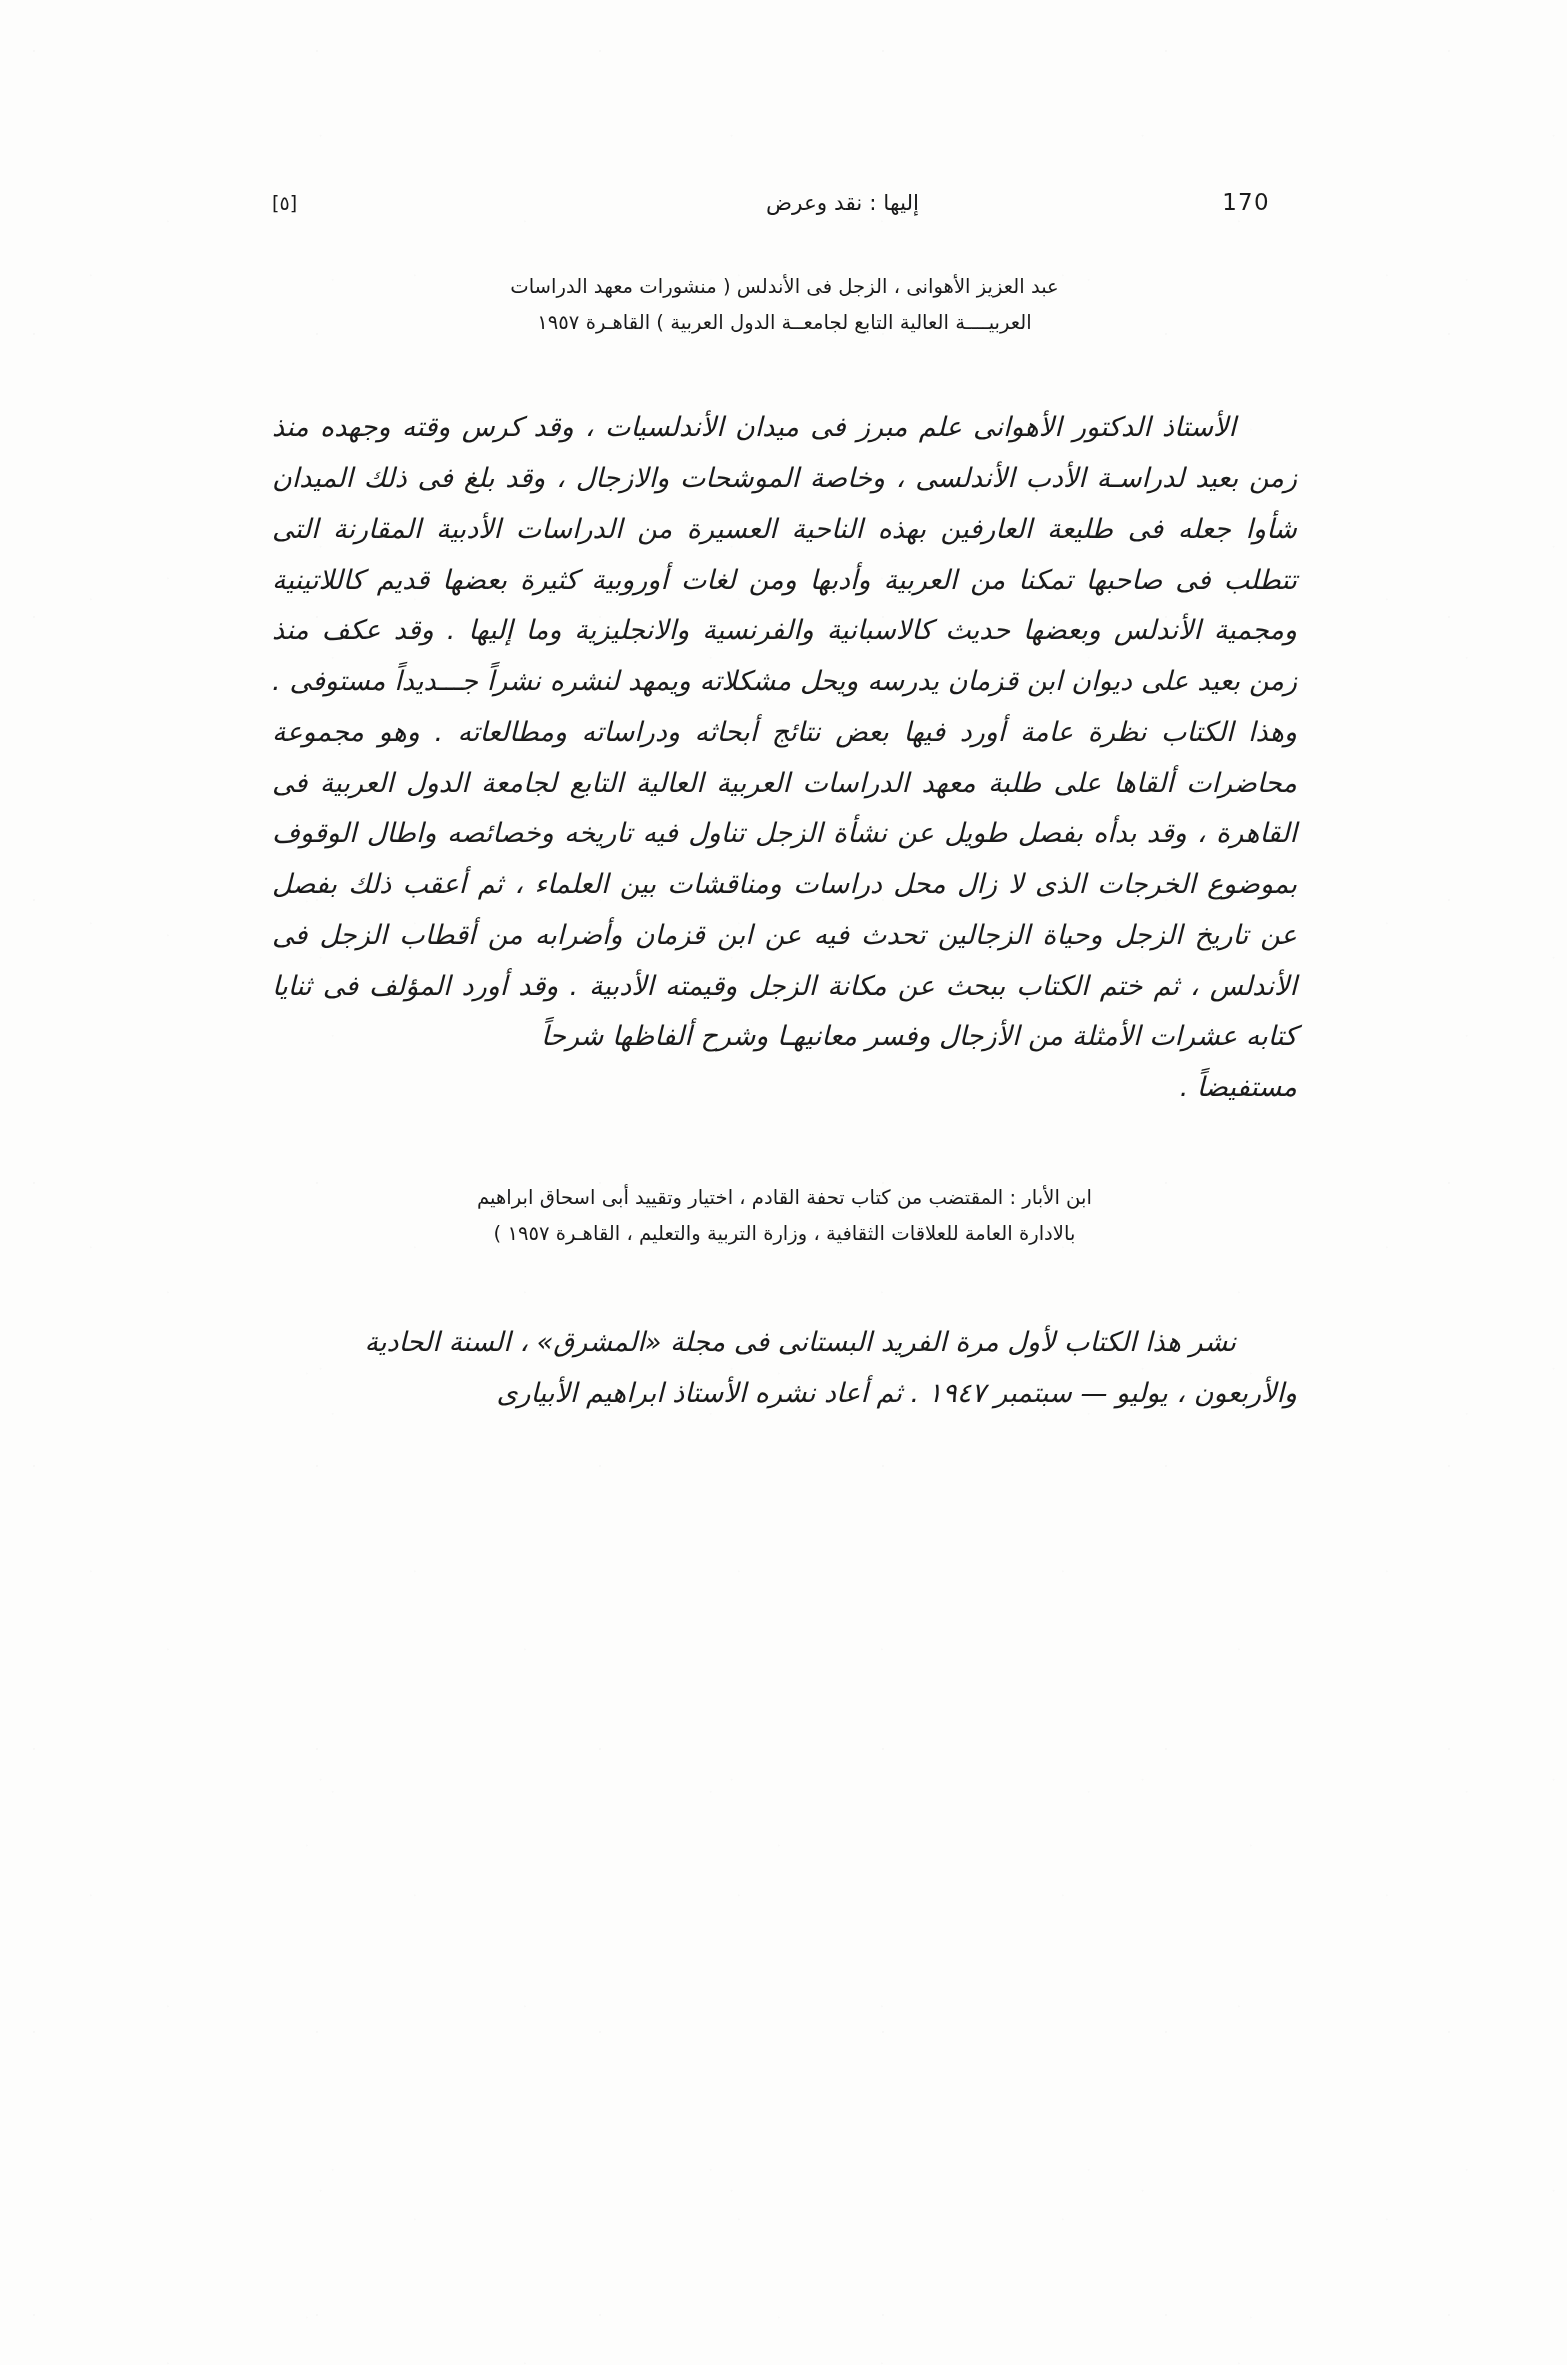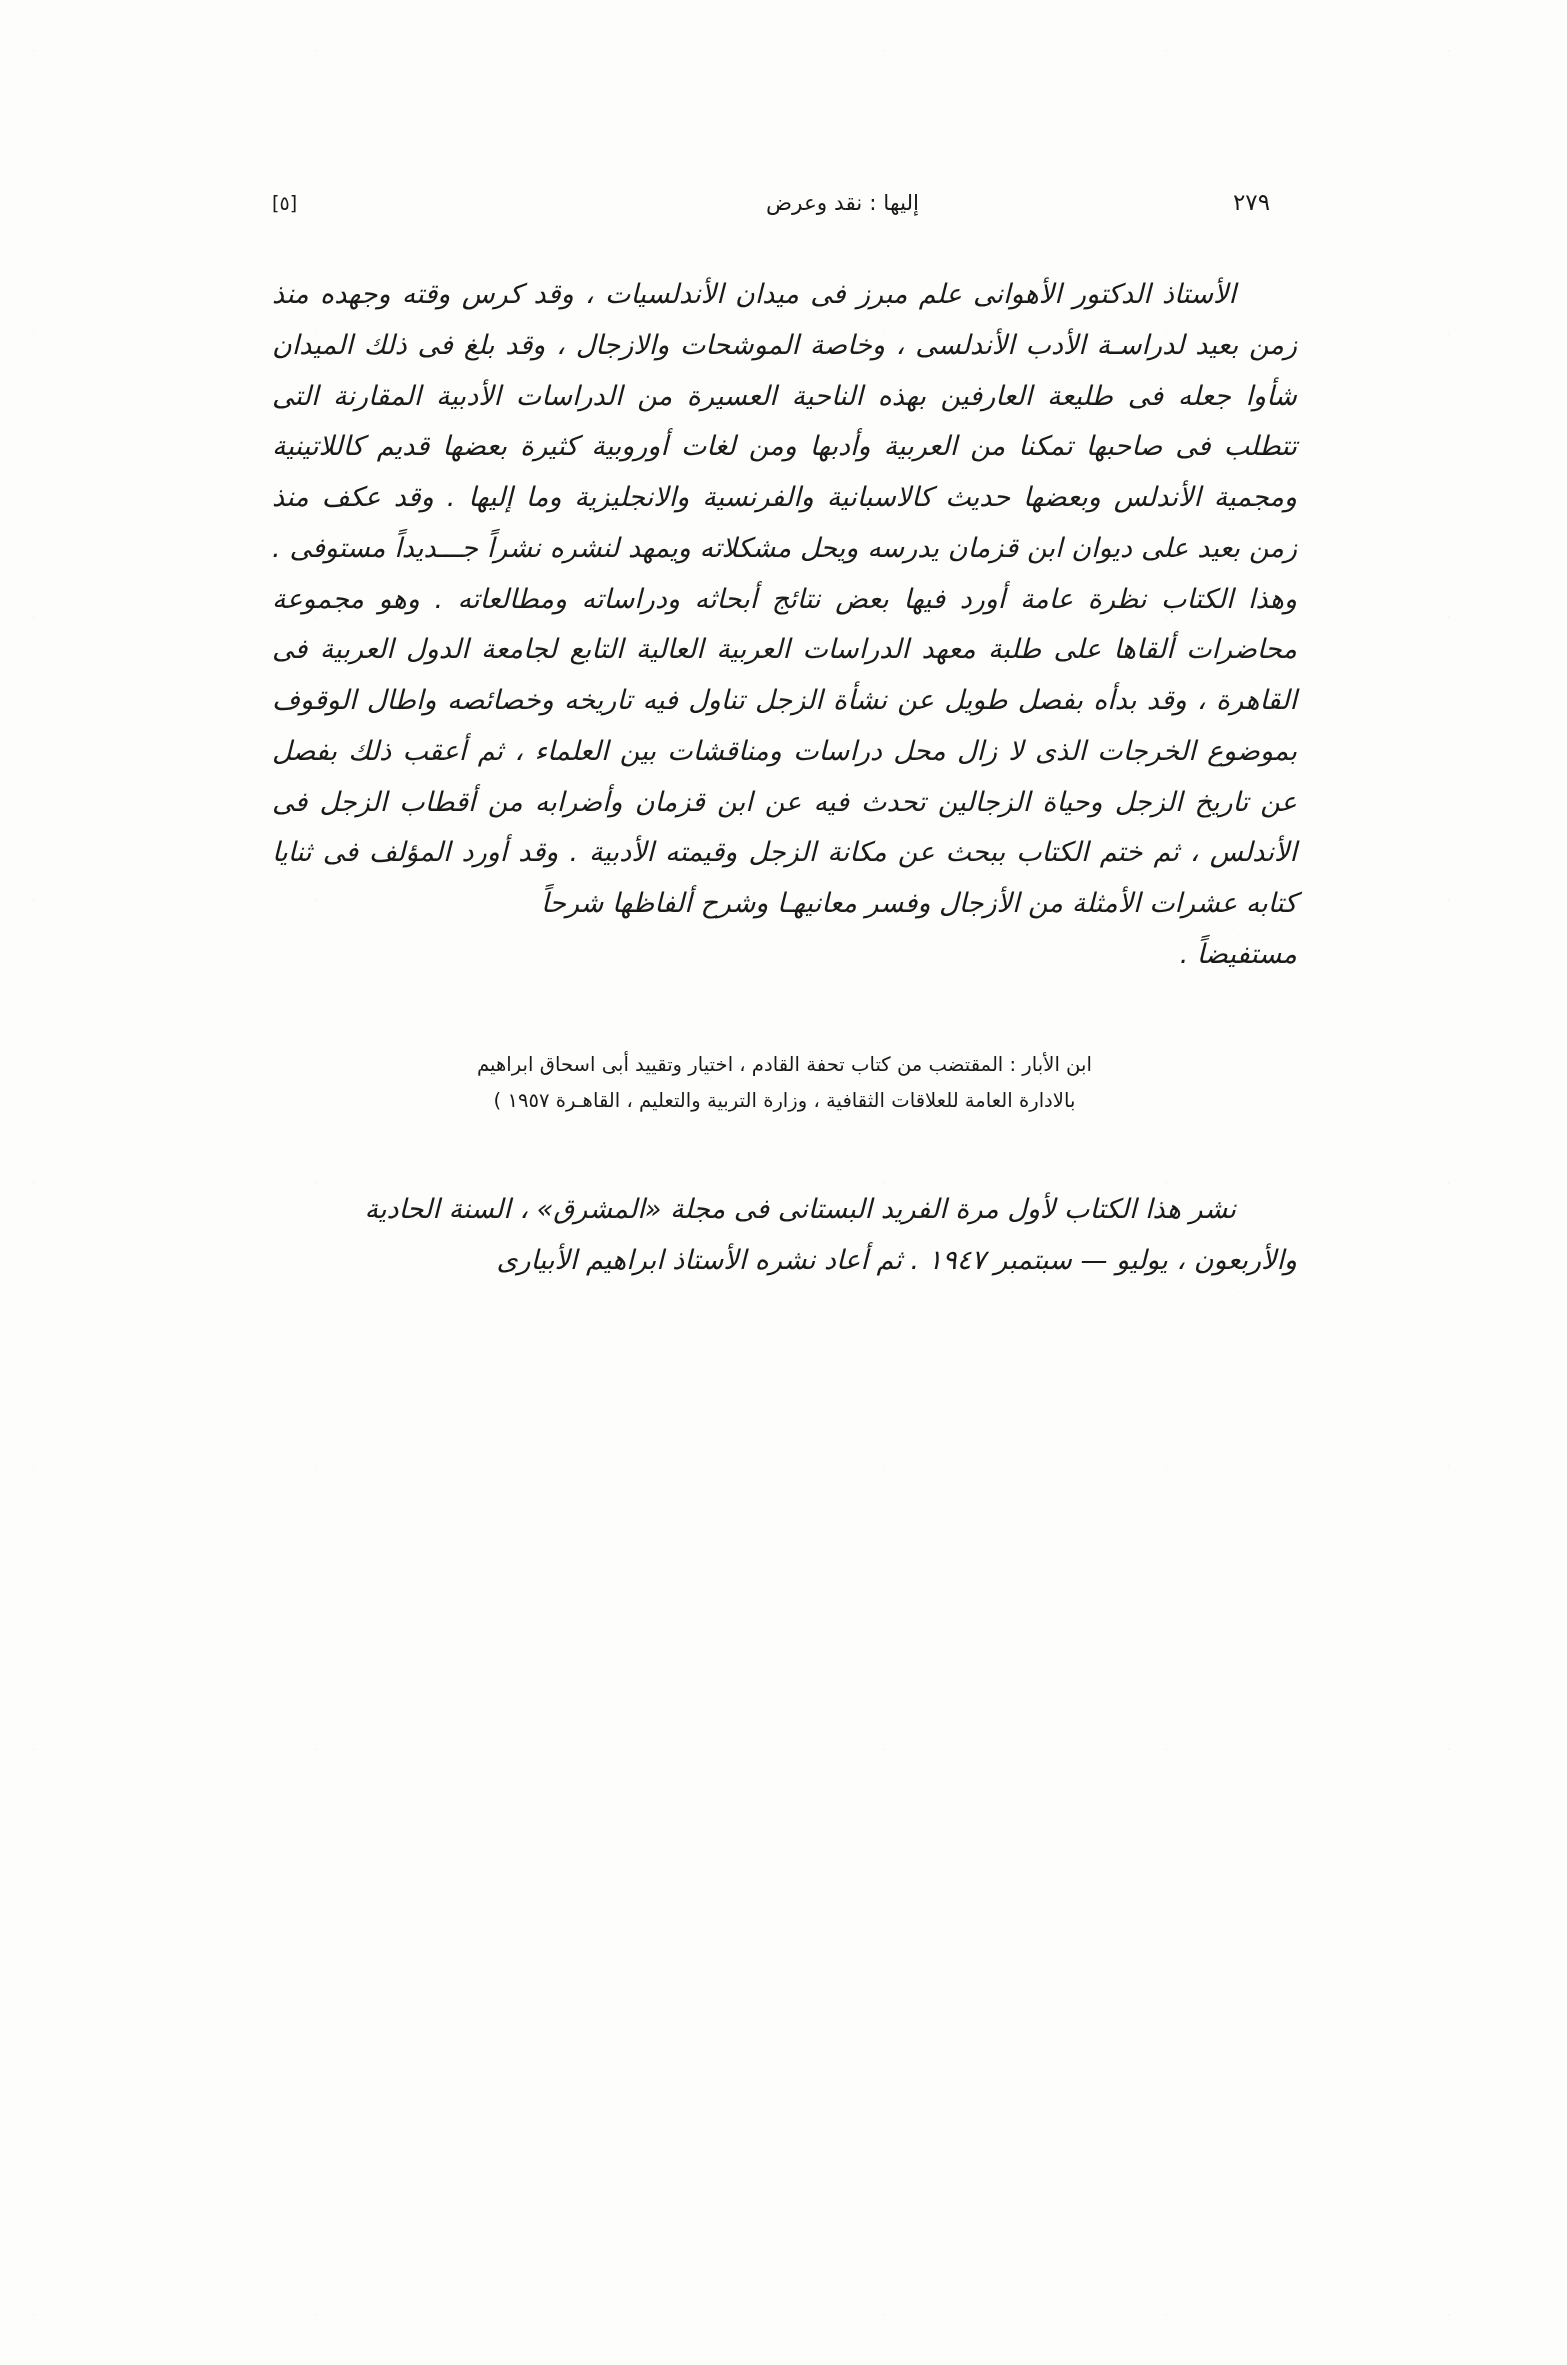--- a/index.html
+++ b/index.html
@@ -105,25 +105,29 @@
 </style>
 </head>
 <body>
 
 <div class="page">
   <div class="speckle"></div>
 
   <div class="content">
 
     <div class="running-head">
-      <span class="page-number">٢٧٩</span>
+      <span class="page-number">170</span>
       <span class="head-title">إليها : نقد وعرض</span>
       <span class="signature">[٥]</span>
     </div>
 
+    <div class="citation first">
+      <span class="cline">عبد العزيز الأهوانى ، الزجل فى الأندلس ( منشورات معهد الدراسات</span>
+      <span class="cline">العربيــــة العالية التابع لجامعــة الدول العربية ) القاهـرة ١٩٥٧</span>
+    </div>
 
     <div class="body-par">
       <span>الأستاذ الدكتور الأهوانى علم مبرز فى ميدان الأندلسيات ، وقد كرس</span>
       <span>وقته وجهده منذ زمن بعيد لدراسـة الأدب الأندلسى ، وخاصة الموشحات</span>
       <span>والازجال ، وقد بلغ فى ذلك الميدان شأوا جعله فى طليعة العارفين بهذه الناحية</span>
       <span>العسيرة من الدراسات الأدبية المقارنة التى تتطلب فى صاحبها تمكنا من العربية</span>
       <span>وأدبها ومن لغات أوروبية كثيرة بعضها قديم كاللاتينية ومجمية الأندلس وبعضها</span>
       <span>حديث كالاسبانية والفرنسية والانجليزية وما إليها . وقد عكف منذ زمن بعيد</span>
       <span>على ديوان ابن قزمان يدرسه ويحل مشكلاته ويمهد لنشره نشراً جـــديداً</span>
       <span>مستوفى . وهذا الكتاب نظرة عامة أورد فيها بعض نتائج أبحاثه ودراساته</span>

